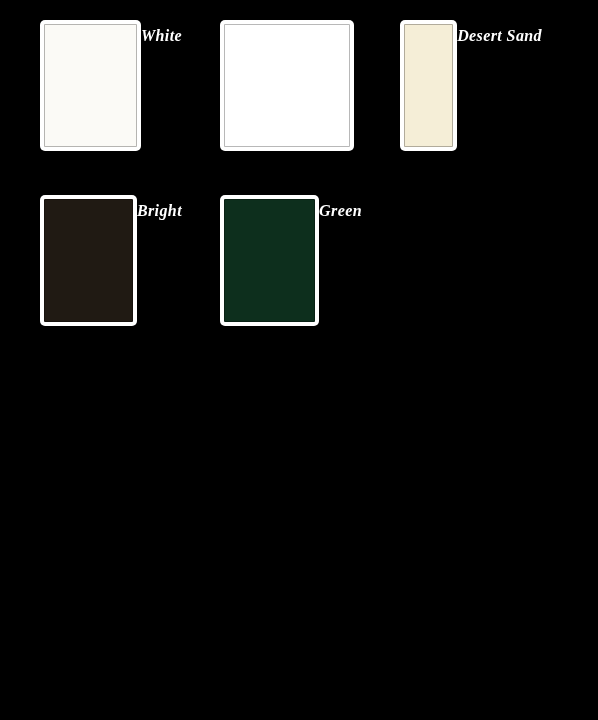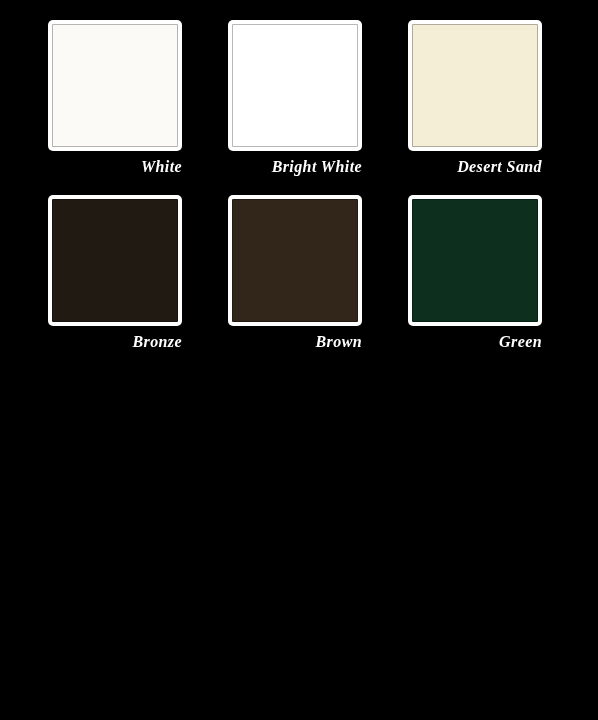--- a/index.html
+++ b/index.html
@@ -18,22 +18,21 @@
     display: grid;
     grid-template-columns: repeat(3, 180px);
     grid-auto-rows: 175px;
     justify-content: start;
     padding: 20px 0 0 40px;
     box-sizing: border-box;
   }
 
   .swatch-cell {
     display: flex;
-    flex-direction: column;
-    align-items: flex-end;
+    align-items: flex-start;
     width: 142px;
   }
 
   .swatch-frame {
     width: 134px;
     height: 131px;
     box-sizing: border-box;
     background: #ffffff;
     border-radius: 5px;
     padding: 4px;
@@ -67,39 +66,32 @@
     <div class="swatch-cell">
       <div class="swatch-frame">
         <div class="swatch-chip" style="background-color: rgb(251, 250, 246);"></div>
       </div>
       <div class="swatch-label">White</div>
     </div>
     <div class="swatch-cell">
       <div class="swatch-frame">
         <div class="swatch-chip" style="background-color: rgb(255, 255, 255);"></div>
       </div>
-      <div class="swatch-label">Bright White</div>
     </div>
     <div class="swatch-cell">
       <div class="swatch-frame">
         <div class="swatch-chip" style="background-color: rgb(245, 238, 215);"></div>
       </div>
       <div class="swatch-label">Desert Sand</div>
     </div>
     <div class="swatch-cell">
       <div class="swatch-frame">
         <div class="swatch-chip" style="background-color: rgb(32, 26, 19);"></div>
       </div>
-      <div class="swatch-label">Bronze</div>
-    </div>
-    <div class="swatch-cell">
-      <div class="swatch-frame">
-        <div class="swatch-chip" style="background-color: rgb(49, 38, 25);"></div>
-      </div>
-      <div class="swatch-label">Brown</div>
+      <div class="swatch-label">Bright</div>
     </div>
     <div class="swatch-cell">
       <div class="swatch-frame">
         <div class="swatch-chip" style="background-color: rgb(13, 47, 29);"></div>
       </div>
       <div class="swatch-label">Green</div>
     </div>
   </div>
 
 </body></html>

